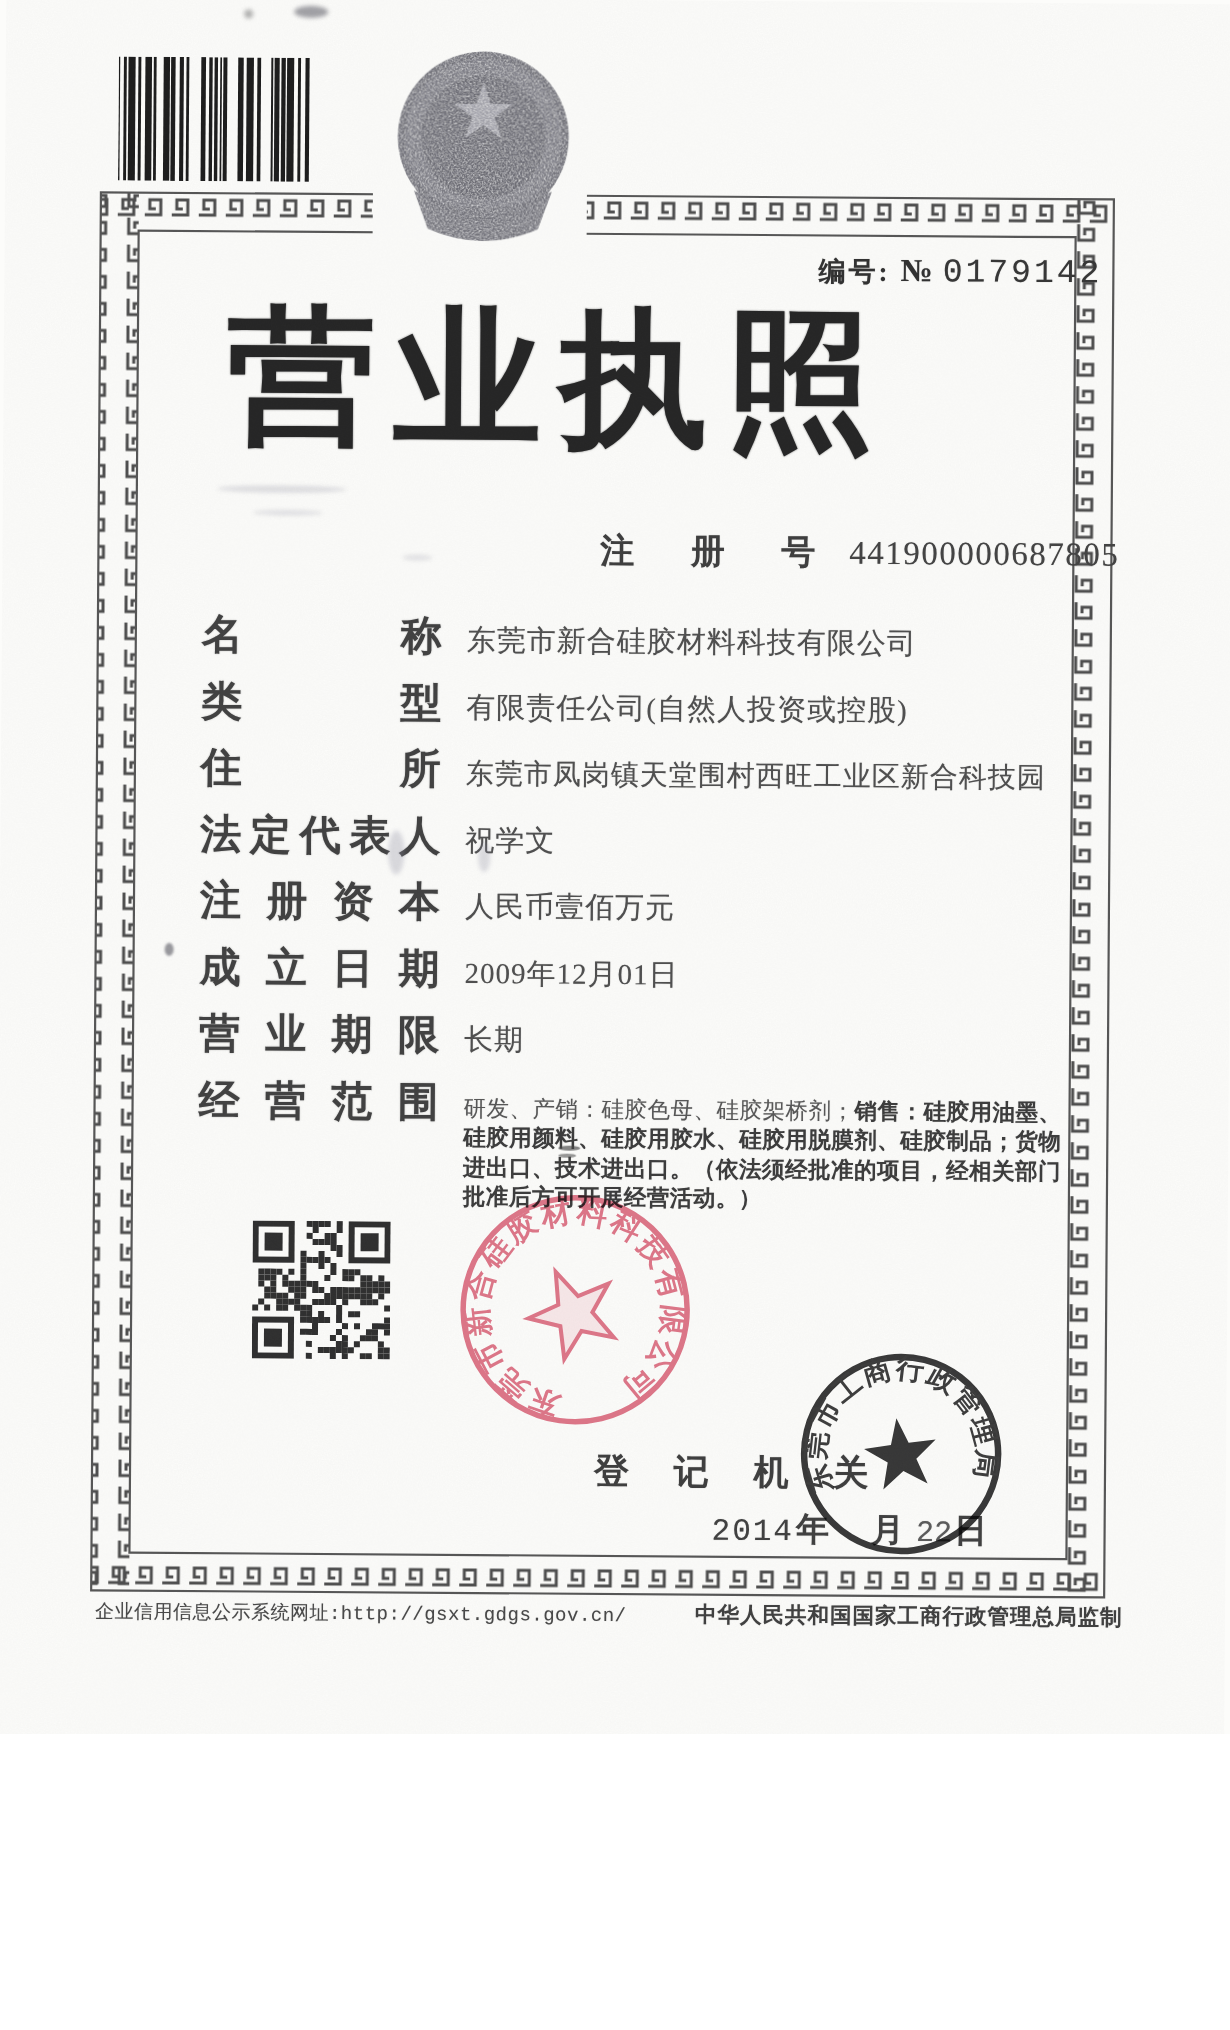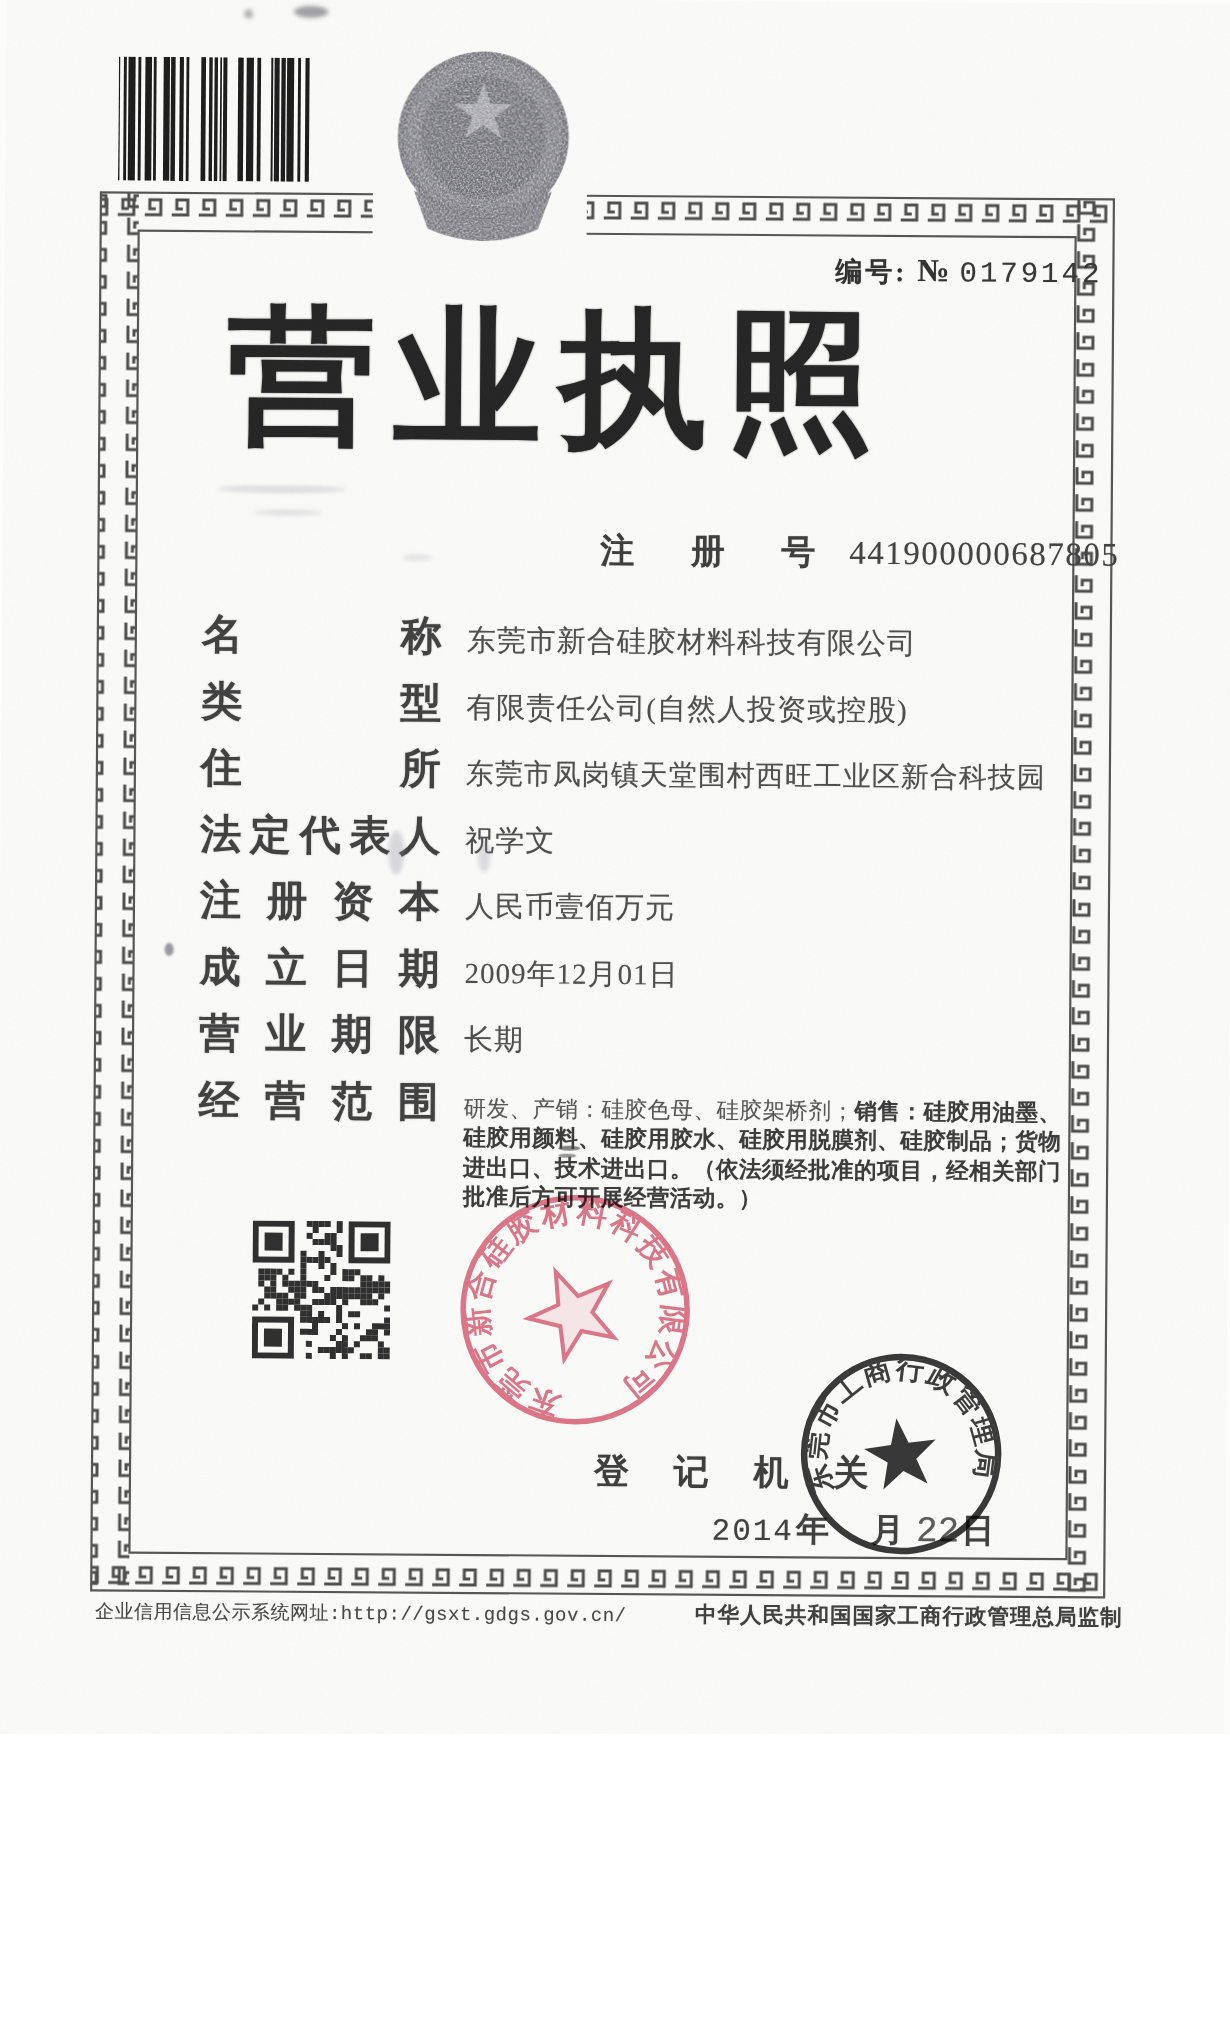--- a/index.html
+++ b/index.html
@@ -7,21 +7,21 @@
         font-family:"Liberation Serif",serif;color:#3a3a3a;}
   .sheet{position:absolute;inset:0;transform:rotate(.4deg);transform-origin:615px 900px;}
   .abs{position:absolute;}
   svg{display:block;}
 
   
   .serial{position:absolute;top:250px;right:132px;display:flex;align-items:baseline;gap:10px;
           color:#303030;text-shadow:0 0 1px rgba(40,40,40,.4);}
   .serial .lbl{font-size:27px;font-weight:700;letter-spacing:3px;}
   .serial .nosym{font-size:32px;font-weight:900;}
-  .serial .num{font-family:"Liberation Mono",monospace;font-size:29px;letter-spacing:3px;color:#353535;}
+  .serial .num{font-family:"Liberation Mono",monospace;font-size:33px;letter-spacing:3px;color:#353535;}
 
   
   .title{position:absolute;left:224px;top:300px;font-size:148px;line-height:160px;font-weight:900;
          letter-spacing:18px;color:#242424;text-shadow:0 0 2px rgba(20,20,20,.65);white-space:nowrap;}
 
   
   .regno{position:absolute;left:598px;top:528px;display:flex;align-items:baseline;}
   .regno .lbl{font-size:34px;font-weight:700;letter-spacing:24px;color:#3d3d3d;text-shadow:0 0 1px rgba(50,50,50,.4);}
   .regno .val{font-size:33px;letter-spacing:1.5px;color:#424242;margin-left:10px;text-shadow:0 0 1px rgba(50,50,50,.35);}
 
@@ -39,21 +39,21 @@
   .scope .part2{color:#3b3b3b;font-weight:700;}
 
   
   .registrar{position:absolute;left:598px;top:1448px;font-size:35px;font-weight:700;letter-spacing:18px;
              color:#3d3d3d;text-shadow:0 0 1px rgba(55,55,55,.45);}
   .dateline{position:absolute;left:716px;top:1506px;display:flex;align-items:baseline;color:#3f3f3f;
             font-size:33px;text-shadow:0 0 1px rgba(60,60,60,.4);}
   .dateline .yr{font-family:"Liberation Mono",monospace;font-size:31px;letter-spacing:2px;margin-right:2px;}
   .dateline .u1{margin-right:42px;font-weight:700;}
   .dateline .u2{margin-right:12px;font-weight:700;}
-  .dateline .day{color:#5a5a5a;margin-right:2px;font-family:"Liberation Mono",monospace;font-size:36px;}
+  .dateline .day{color:#5a5a5a;margin-right:2px;font-family:"Liberation Mono",monospace;font-size:30px;}
   .dateline .u3{font-weight:700;}
 
   
   .foot-l{position:absolute;left:100px;top:1602px;font-size:19px;color:#474747;letter-spacing:.5px;
           font-family:"Liberation Mono",monospace;text-shadow:0 0 1px rgba(70,70,70,.3);}
   .foot-r{position:absolute;left:700px;top:1599px;font-size:21.5px;font-weight:700;color:#3f3f3f;
           letter-spacing:1px;text-shadow:0 0 1px rgba(60,60,60,.35);}
 
   
   .seal{mix-blend-mode:multiply;}

